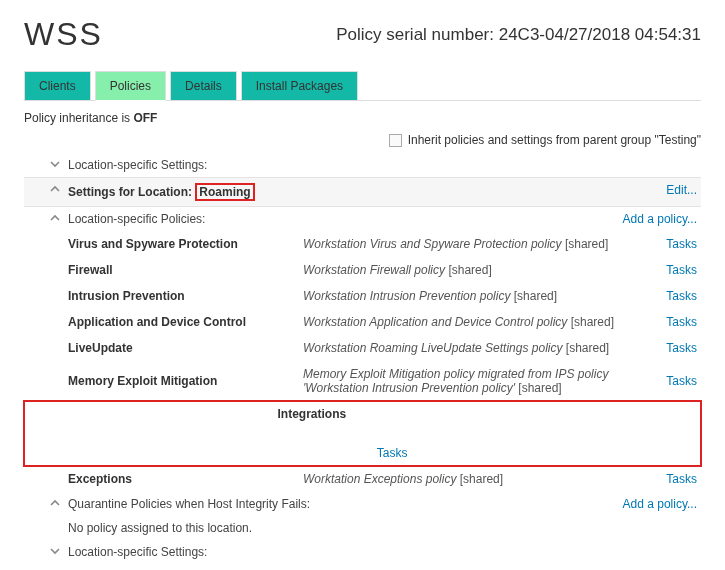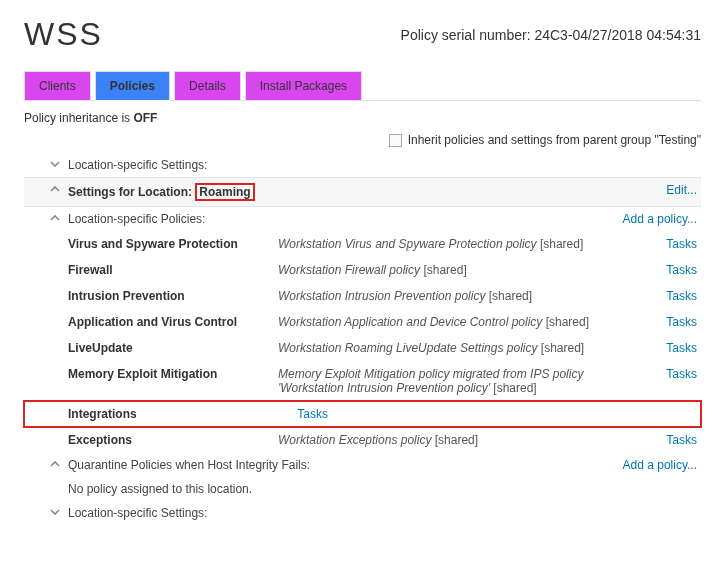--- a/index.html
+++ b/index.html
@@ -6,44 +6,44 @@
     body {
       font-family: Arial, Helvetica, sans-serif;
       font-size: 12px;
       color: #333;
       background: #fff;
       padding: 16px 24px;
       width: 725px;
     }
     .header { display: flex; justify-content: space-between; align-items: center; margin-bottom: 18px; }
     h1 { font-size: 32px; font-weight: 400; letter-spacing: 2px; }
-    .serial { font-size: 14px; color: #333; margin-left: 46px; }
+    .serial { font-size: 17px; color: #333; margin-left: 46px; }
     .tabs { display: flex; border-bottom: 1px solid #ddd; margin-bottom: 10px; }
-    .tab { padding: 7px 14px; background: #d946ef; color: #333; font-size: 12px; margin-right: 4px; cursor: pointer; border: 1px solid #ddd; border-bottom: none;}
-    .tab.active { background: #3b82f6; font-weight: bold; border-bottom: 1px solid #fff; margin-bottom: -1px; }
+    .tab { padding: 7px 14px; background: #14b8a6; color: #333; font-size: 12px; margin-right: 4px; cursor: pointer; border: 1px solid #ddd; border-bottom: none;}
+    .tab.active { background: #86efac; font-weight: normal; border-bottom: 1px solid #fff; margin-bottom: -1px; }
     .inherit-row { margin: 6px 0 8px 0; font-size: 12px; }
     .inherit-row b { font-weight: bold; }
     .checkbox-row { display: flex; align-items: center; margin: 4px 0 6px 14px; justify-content: flex-end; }
     .checkbox { width: 13px; height: 13px; border: 1px solid #aaa; margin-right: 6px; background: #fafafa; }
     .tree { margin-top: 4px; }
     .tree-row { display: flex; align-items: flex-start; padding: 5px 4px; position: relative; }
     .tree-row.header-row { background: #f6f6f6; border-top: 1px solid #e3e3e3; border-bottom: 1px solid #e3e3e3; }
     .caret { width: 14px; margin-right: 6px; display: flex; justify-content: center; }
     .caret svg { margin-top: 1px; }
     .indent-1 { padding-left: 24px; }
     .indent-2 { padding-left: 44px; }
     .label-col { font-weight: bold; min-width: 210px; }
     .link-col { color: #0077b3; cursor: pointer; font-size: 12px; min-width:90px; text-align:right; }
     .red-box { border: 2px solid #d22; padding: 0 2px; display: inline-block; }
-    .pol-row { display: flex; align-items: flex-start; padding: 6px 4px 6px 44px; }
+    .pol-row { display: flex; align-items: center; padding: 6px 4px 6px 44px; gap: 25px; }
     .pol-name { font-weight: bold; width: 210px; flex-shrink: 0; }
     .pol-value { flex: 1; font-style: italic; color: #555; padding-right: 6px; }
     .pol-value .shared { font-style: normal; }
     .pol-link { color: #0077b3; cursor: pointer; width: 50px; text-align: right; }
-    .highlight-row { outline: 2px solid #d22; outline-offset: -1px; }
+    .highlight-row { outline: 2px solid #d22; outline-offset: -1px; flex-direction: column; }
     .muted { color: #444; }
   </style>
 </head>
 <body>
 
 <div class="header">
   <h1>WSS</h1>
   <div class="serial">
     <span>Policy serial number:</span>
     <span>24C3-04/27/2018 04:54:31</span>
@@ -112,21 +112,21 @@
         <div class="pol-name">Firewall</div>
         <div class="pol-value"><span>Workstation Firewall policy  </span><span class="shared">[shared]</span></div>
         <div class="pol-link">Tasks</div>
       </div>
       <div class="pol-row">
         <div class="pol-name">Intrusion Prevention</div>
         <div class="pol-value"><span>Workstation Intrusion Prevention policy  </span><span class="shared">[shared]</span></div>
         <div class="pol-link">Tasks</div>
       </div>
       <div class="pol-row">
-        <div class="pol-name">Application and Virus Control</div>
+        <div class="pol-name">Application and Device Control</div>
         <div class="pol-value"><span>Workstation Application and Device Control policy  </span><span class="shared">[shared]</span></div>
         <div class="pol-link">Tasks</div>
       </div>
       <div class="pol-row">
         <div class="pol-name">LiveUpdate</div>
         <div class="pol-value"><span>Workstation Roaming LiveUpdate Settings policy  </span><span class="shared">[shared]</span></div>
         <div class="pol-link">Tasks</div>
       </div>
       <div class="pol-row">
         <div class="pol-name">Memory Exploit Mitigation</div>

